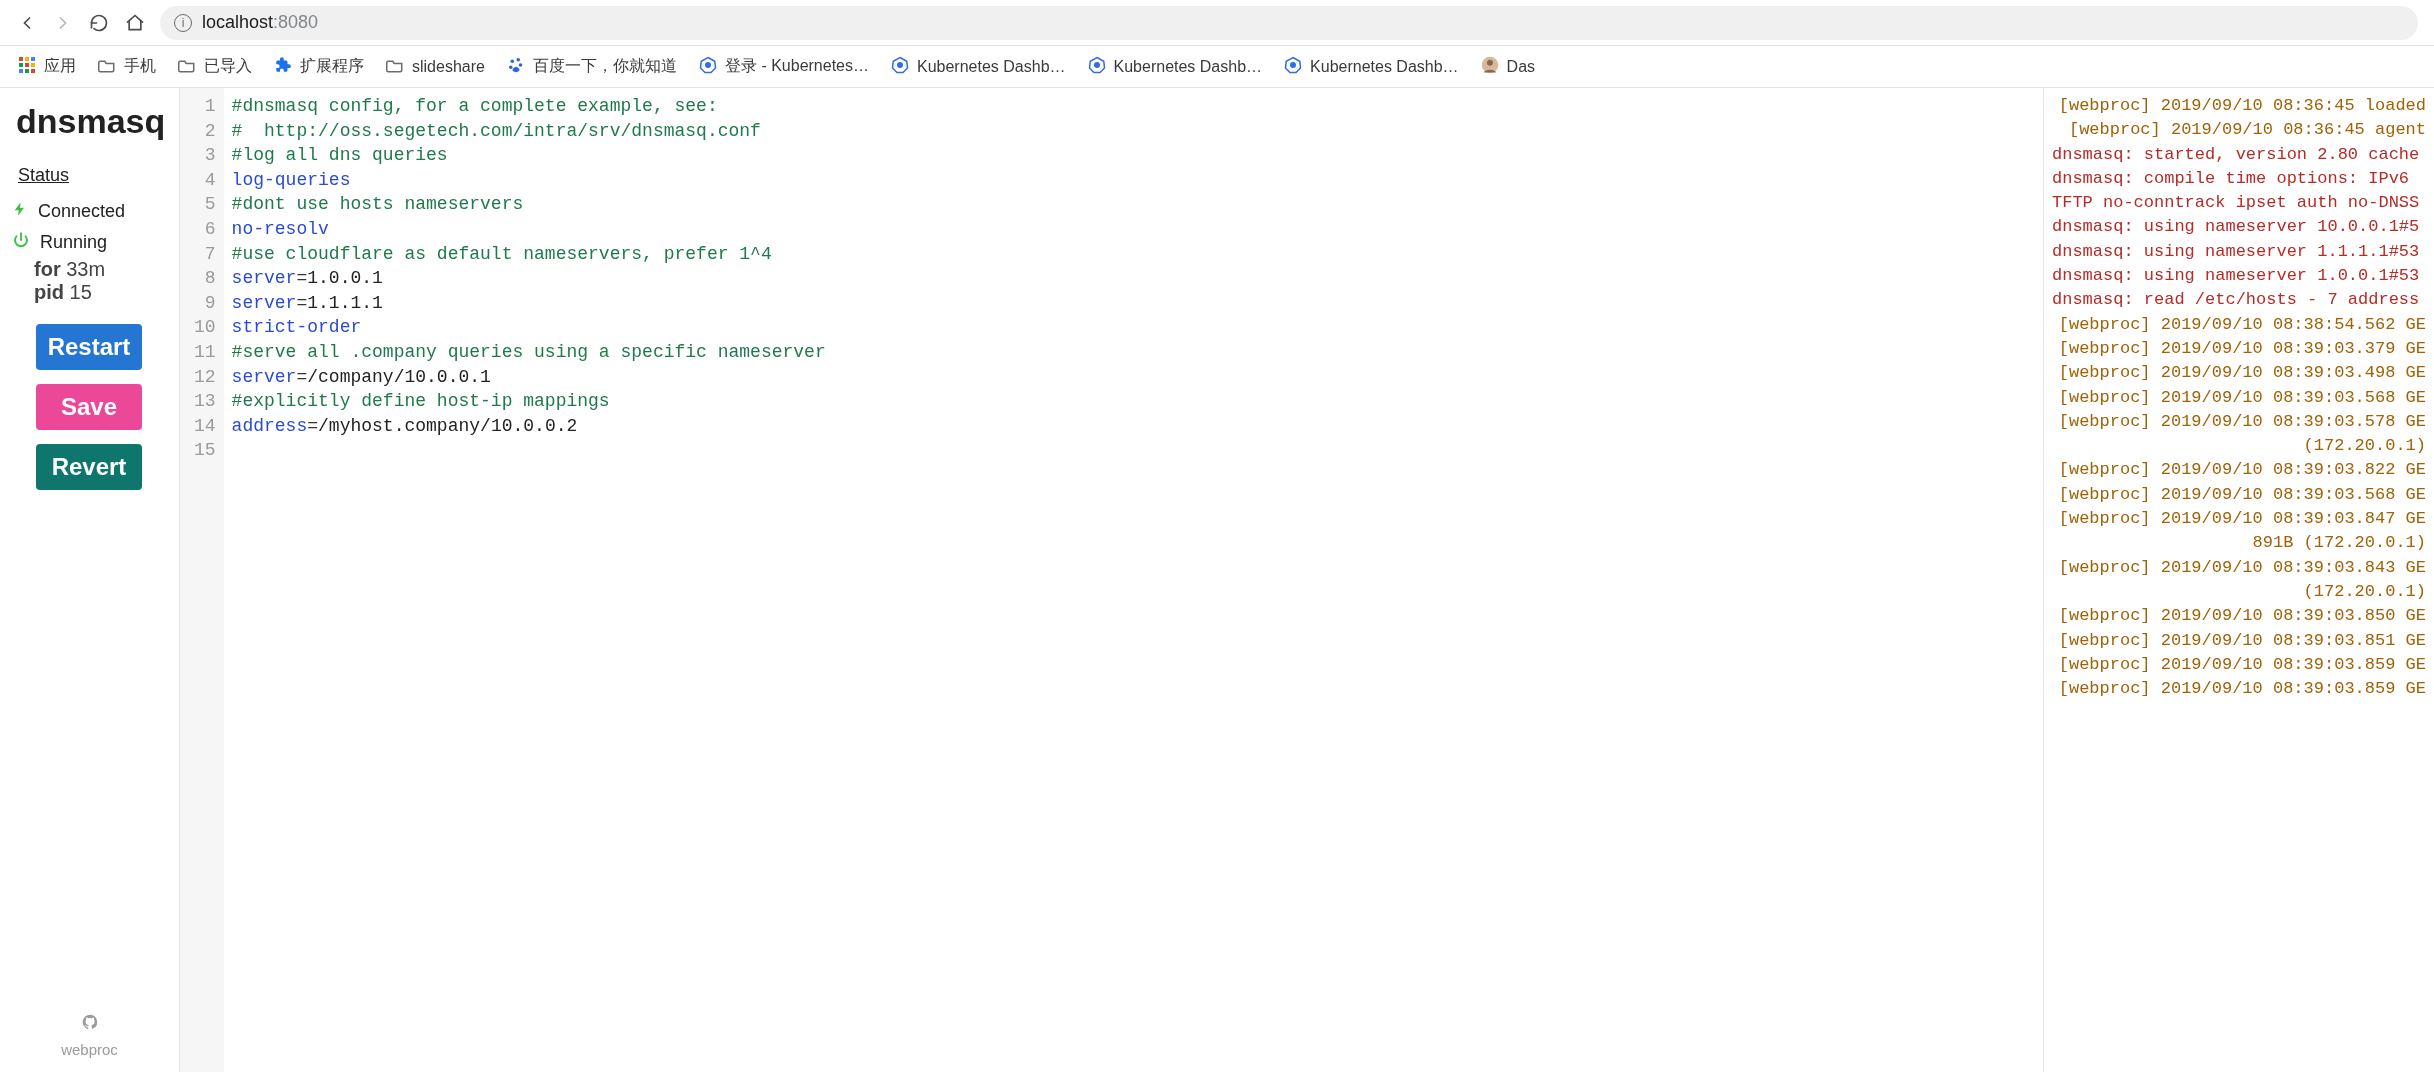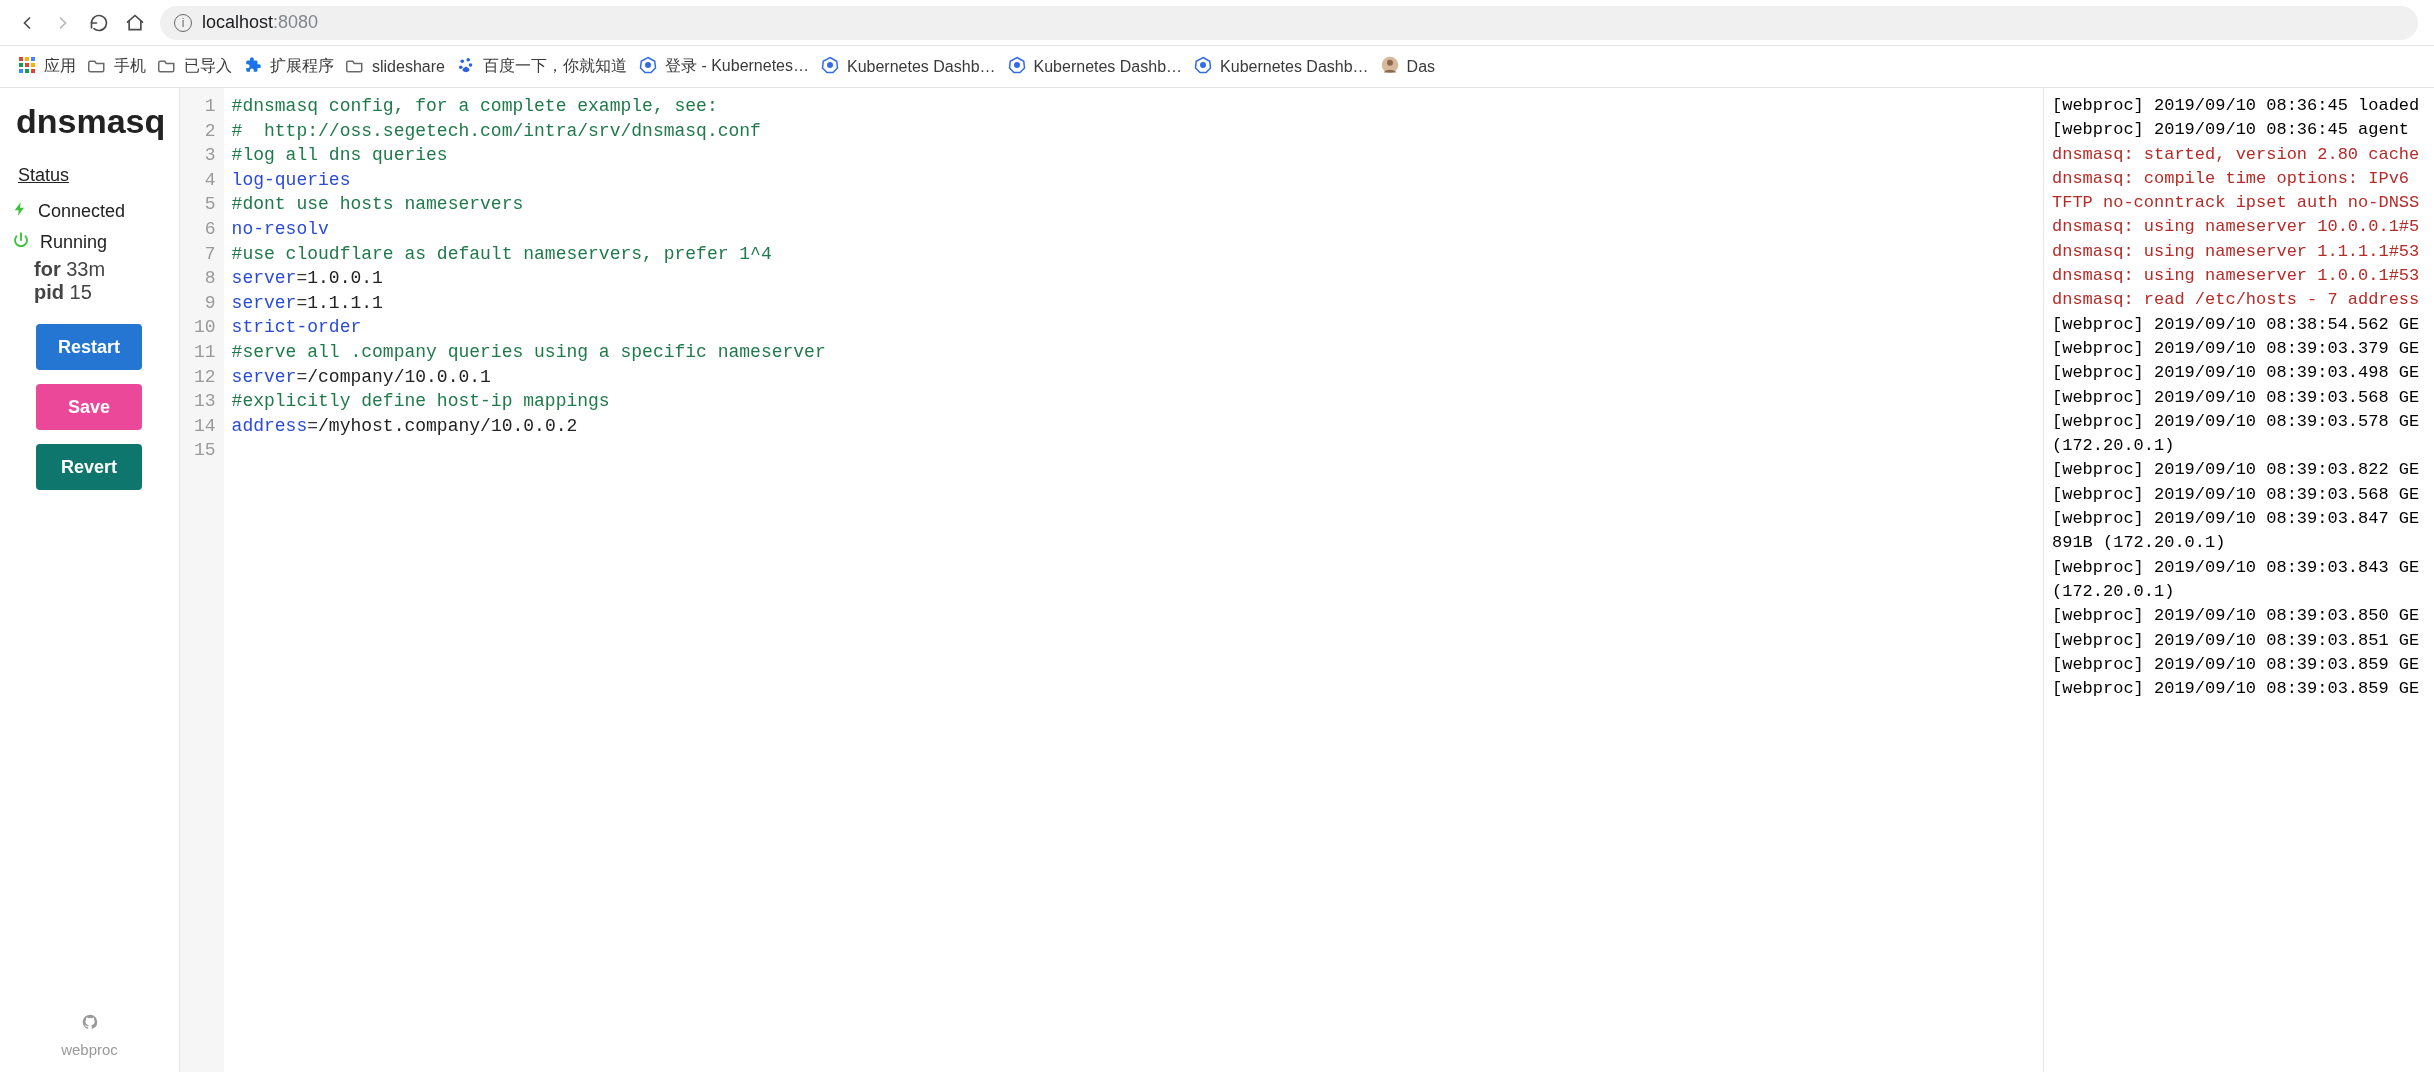--- a/index.html
+++ b/index.html
@@ -44,21 +44,21 @@
   .info-icon {
     width: 18px; height: 18px; border-radius: 50%;
     border: 1.6px solid #6a6a6a;
     display: inline-flex; align-items: center; justify-content: center;
     font-size: 12px; color: #6a6a6a;
   }
   
   .bookmarks-bar {
     display: flex;
     align-items: center;
-    gap: 12px;
+    gap: 22px;
     padding: 4px 18px;
     height: 42px;
     border-bottom: 1px solid #e3e3e3;
     background: #fff;
     font-size: 16px;
     color: #3a3a3a;
     white-space: nowrap;
     overflow: hidden;
   }
   .bm-item { display: inline-flex; align-items: center; gap: 8px; cursor: pointer; }
@@ -104,21 +104,21 @@
     margin-left: 22px;
   }
   .status-sub b { font-weight: 700; }
   .logging { margin-top: 16px; }
   .chk-row { display: flex; align-items: center; gap: 10px; font-size: 18px; margin: 4px 0; }
   .chk-row input { width: 17px; height: 17px; }
   .btn-col { display: flex; flex-direction: column; gap: 14px; margin: 20px 0 0 24px; width: 106px; }
   .btn {
     display: inline-flex; align-items: center; justify-content: center;
     height: 46px; border-radius: 4px; border: none;
-    font-size: 18px; font-weight: 600; color: #fff; cursor: pointer;
+    font-size: 24px; font-weight: 600; color: #fff; cursor: pointer;
   }
   .btn-restart { background: #2476d2; }
   .btn-save { background: #ec4899; color: #fff; cursor: default; }
   .btn-revert { background: #0f766e; color: #fff; cursor: default; }
   .footer {
     margin-top: auto;
     display: flex; align-items: center; gap: 8px;
     color: #9a9a9a; font-size: 15px;
     padding: 8px 0 4px 0;
     justify-content: flex-end;
@@ -157,21 +157,21 @@
   .logs {
     width: 390px;
     padding: 6px 8px;
     font-family: "SFMono-Regular", Consolas, "Liberation Mono", Menlo, monospace;
     font-size: 17px;
     line-height: 24.3px;
     white-space: pre;
     overflow: hidden;
   }
   .log-line { height: 24.3px; }
-  .log-normal { color: #000000; }
+  .log-normal { color: #a16207; text-align: right; }
   .log-err { color: #b52b27; }
 </style>
 </head>
 <body>
 
 <div class="chrome-toolbar">
   <span class="nav-icon">
     <svg width="20" height="20" viewBox="0 0 24 24" fill="none" stroke="currentColor" stroke-width="2" stroke-linecap="round">
         <path d="M15 6l-6 6 6 6"></path>
       </svg>

